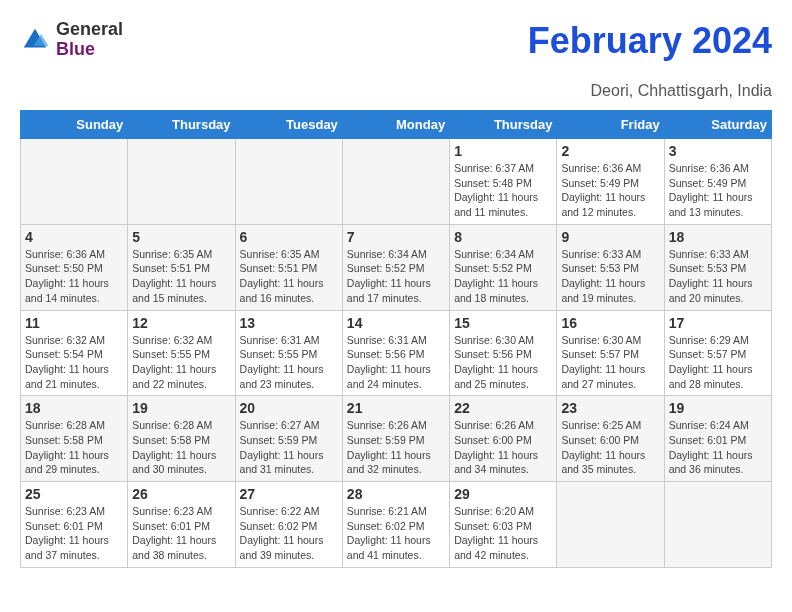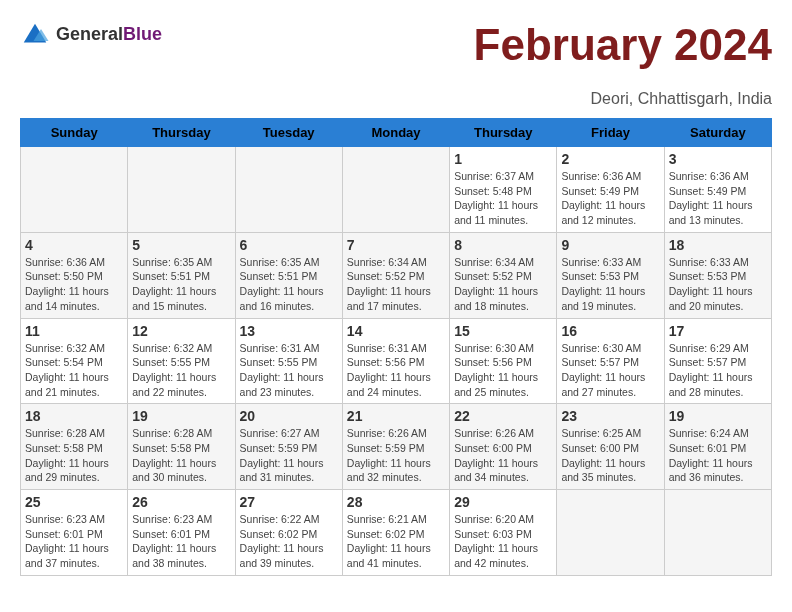--- a/index.html
+++ b/index.html
@@ -16,59 +16,60 @@
       align-items: flex-start;
       margin-bottom: 10px;
     }
     .logo {
       display: flex;
       align-items: center;
       gap: 6px;
     }
     .logo-text {
       display: flex;
+      flex-direction: column;
       line-height: 1.1;
     }
     .logo-general {
       font-size: 18px;
       font-weight: bold;
       color: #333;
     }
     .logo-blue {
       font-size: 18px;
       font-weight: bold;
       color: #701a75;
     }
     .logo-icon {
       width: 30px;
       height: 30px;
     }
     .title-section {
       text-align: right;
     }
     .main-title {
-      font-size: 44px;
-      font-weight: bold;
-      color: #7f1d1d;
+      font-size: 36px;
+      font-weight: bold;
+      color: #1d4ed8;
     }
     .subtitle {
       font-size: 16px;
       color: #555;
       margin-top: 20px;
     }
     .calendar {
       width: 100%;
       border-collapse: collapse;
       font-size: 11px;
     }
     .calendar th {
       background-color: #2a7fd4;
-      color: #000000;
+      color: #ffffff;
       padding: 6px 4px;
-      text-align: center;
+      text-align: right;
       font-size: 13px;
       border: 1px solid #2a7fd4;
     }
     .calendar td {
       border: 1px solid #ccc;
       vertical-align: top;
       padding: 4px;
       width: calc(100% / 7);
       min-height: 80px;
       background: #fff;

